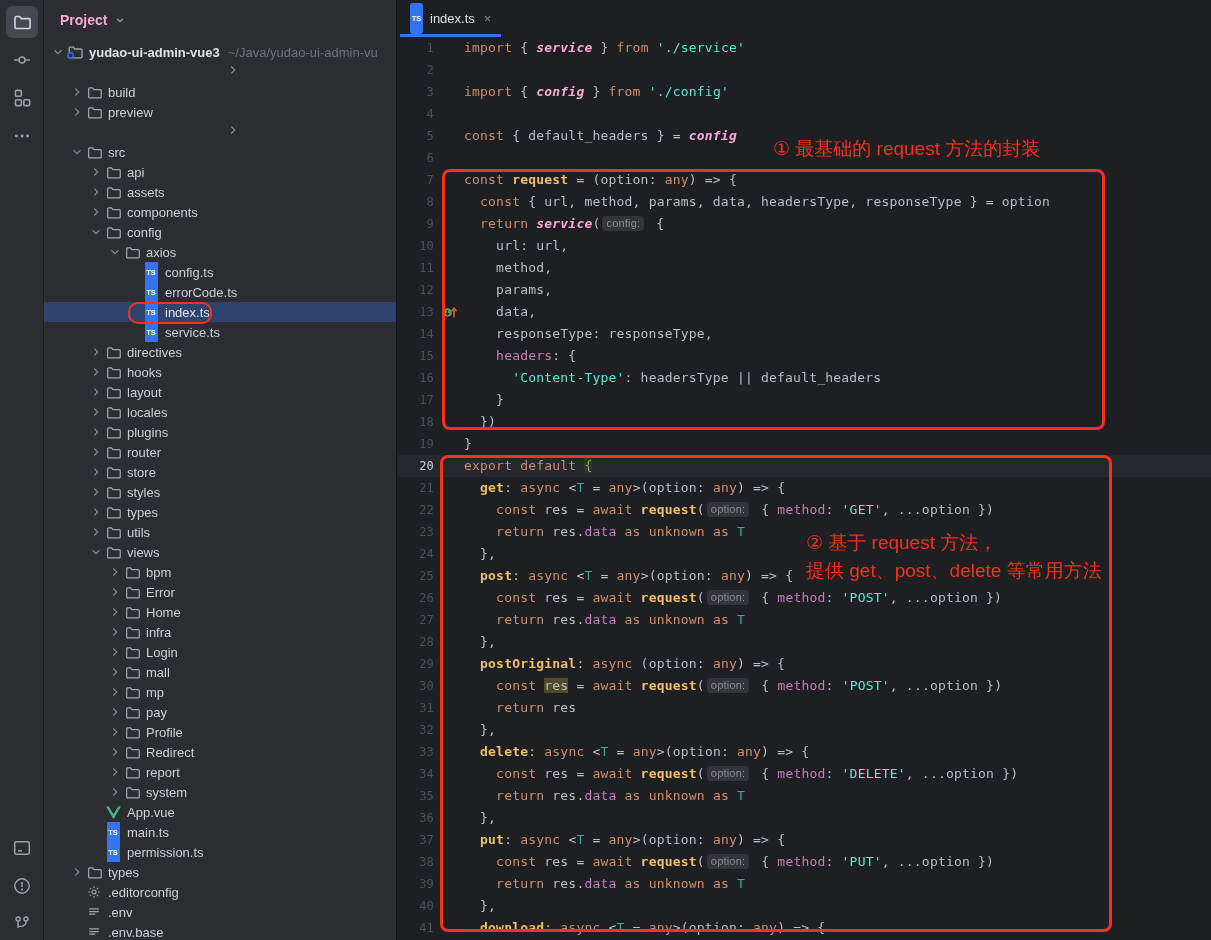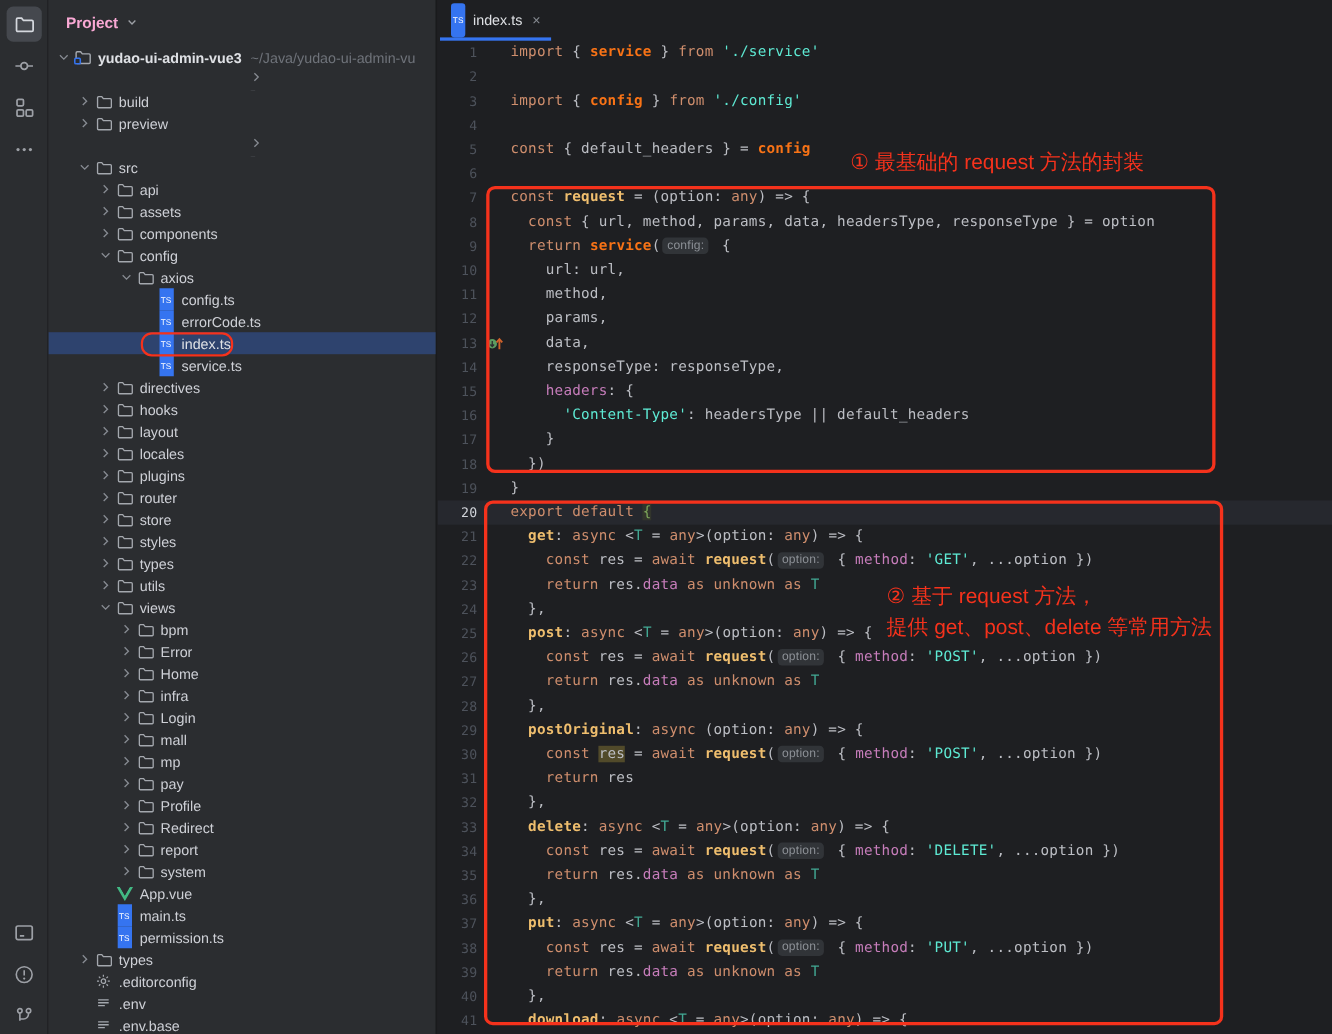--- a/index.html
+++ b/index.html
@@ -40,21 +40,21 @@
   }
   .trow.selected { background:#2E436E; }
   .tchev { width:16px; height:16px; flex:0 0 16px; display:flex; align-items:center; justify-content:center; }
   .ticon { width:18px; height:16px; flex:0 0 18px; display:flex; align-items:center; justify-content:center; }
   .tlabel { margin-left:5px; color:#CED0D6; }
   .trow.selected .tlabel { color:#DFE1E5; }
   .tlabel.bold { font-weight:bold; color:#DFE1E5; }
   .tpath { margin-left:8px; color:#6F737A; }
   .ts-badge {
     width:13px; height:31px; background:#3574F0; border-radius:3px;
-    color:#fff; font-size:7.5px; font-weight:normal; display:inline-flex;
+    color:#fff; font-size:7.5px; font-weight:bold; display:inline-flex;
     align-items:center; justify-content:center; font-family:"Liberation Sans",sans-serif;
   }
   
   #editor {
     position:absolute; left:398px; top:0; width:813px; height:940px;
     background:#1E1F22;
   }
   #tabbar { position:relative; height:37px; display:flex; align-items:stretch; }
   .tab {
     position:relative; display:flex; align-items:center; gap:7px;
@@ -74,21 +74,21 @@
   .num {
     flex:0 0 38px; text-align:right; color:#4D525B; font-size:12px;
     user-select:none; padding-right:2px;
   }
   .cl.caret .num { color:#D1D4DA; }
   .gut { flex:0 0 28px; display:flex; align-items:center; justify-content:center; }
   .src { flex:1; }
   .tk-d { color:#BCBEC4; }
   .tk-k { color:#CF8E6D; }
   .tk-f { color:#EFBE6E; font-weight:bold; }
-  .tk-i { color:#f97316; font-weight:bold;margin-top:23px; }
+  .tk-i { color:#f9a8d4; font-style:italic; font-weight:bold;margin-top:23px; }
   .tk-p { color:#C77DBB; }
   .tk-s { color:#5eead4; }
   .tk-t { color:#42A793; }
   .tk-g { color:#7DA65A; background:#32352C; }
   .tk-x { color:#BCBEC4; background:#514A2A; }
   .tk-h {
     display:inline-block; background:#313438; color:#8C9096; border-radius:4px;
     font-family:"Liberation Sans",sans-serif; font-size:11px; line-height:15px;
     padding:0 4px; margin:0 4px 0 2px; vertical-align:1px;
   }

